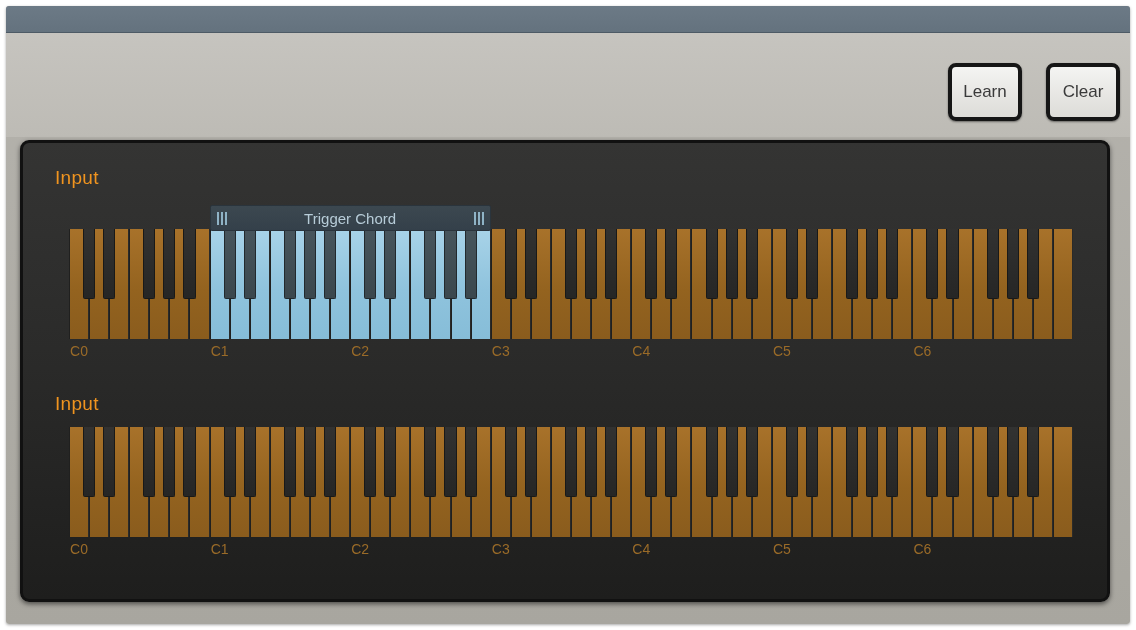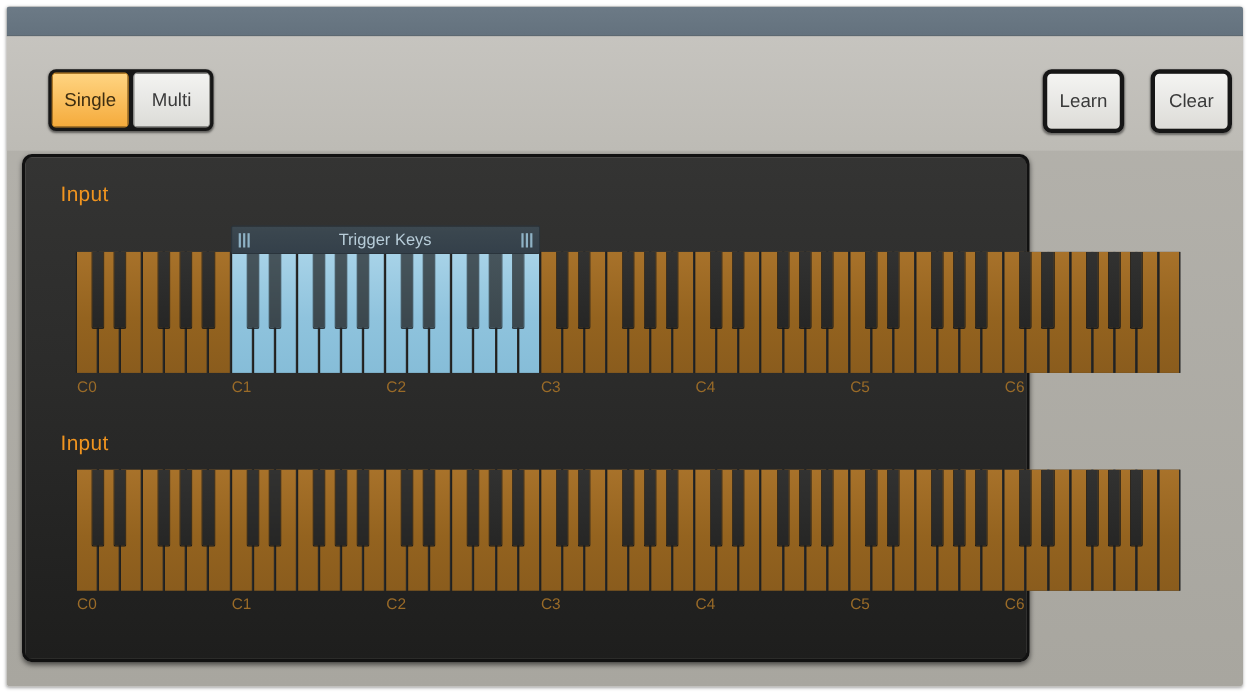--- a/index.html
+++ b/index.html
@@ -100,21 +100,21 @@
     box-shadow: 0 1px 2px rgba(0,0,0,0.45);
   }
   #btn-learn { right: 108px; }
   #btn-clear { right: 10px; }
 
   
   .dark-panel {
     position: absolute;
     left: 14px;
     top: 134px;
-    width: 916px;
+    width: 1090px;
     height: 462px;
     background: linear-gradient(180deg, #343433 0%, #2b2b2a 45%, #1e1e1d 100%);
     border: 3px solid #111111;
     border-radius: 9px;
     box-sizing: border-box;
     box-shadow: 0 2px 5px rgba(0,0,0,0.55);
   }
 
   .section-label {
     position: absolute;
@@ -246,28 +246,20 @@
 </head>
 <body>
 
 <div id="app">
   <div class="window-frame">
 
     <div class="title-bar"></div>
 
     <div class="toolbar">
 
-      <div class="seg-group">
-        <div class="seg-btn active">
-          <span>Single</span>
-        </div>
-        <div class="seg-btn inactive">
-          <span>Multi</span>
-        </div>
-      </div>
 
       <div class="tool-btn" id="btn-clear">
         <span>Clear</span>
       </div>
       <div class="tool-btn" id="btn-learn">
         <span>Learn</span>
       </div>
     </div>
 
     <div class="dark-panel">
@@ -372,21 +364,21 @@
           <div class="oct-label" style="left: 712.84px;">C5</div>
           <div class="oct-label" style="left: 853.4px;">C6</div>
         </div>
 
       <div class="trigger-bar" id="trigger-bar" style="left: 186.56px; width: 281.12px;">
         <div class="grip">
             <i></i>
             <i></i>
             <i></i>
           </div>
-        <div class="trigger-title">Trigger Keys</div>
+        <div class="trigger-title">Trigger Chord</div>
         <div class="grip">
             <i></i>
             <i></i>
             <i></i>
           </div>
       </div>
 
       <div class="keyboard" id="keyboard-output">
           <div class="white-key" style="left: 0px; width: 20.08px;"></div>
           <div class="white-key" style="left: 20.08px; width: 20.08px;"></div>

